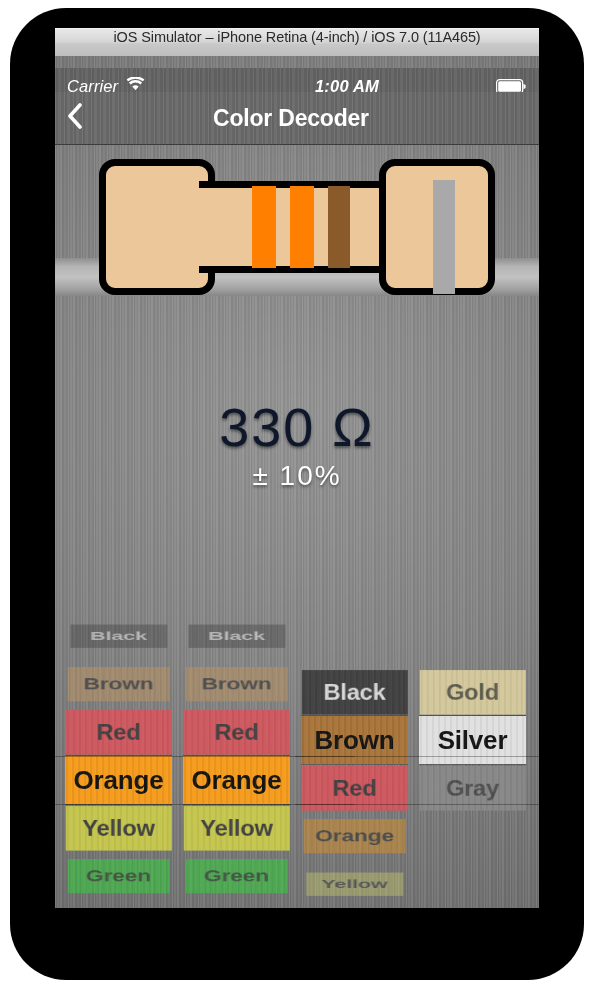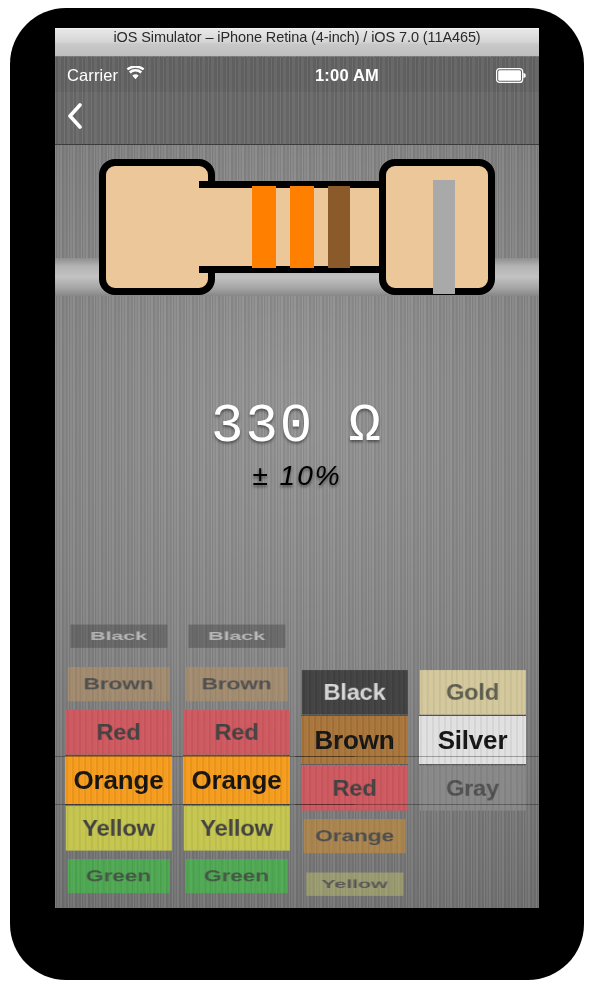--- a/index.html
+++ b/index.html
@@ -57,31 +57,31 @@
         rgba(255,255,255,0.07) 5px, rgba(255,255,255,0.07) 7px,
         rgba(0,0,0,0.05) 7px, rgba(0,0,0,0.05) 9px,
         rgba(255,255,255,0.02) 9px, rgba(255,255,255,0.02) 11px,
         rgba(0,0,0,0.04) 11px, rgba(0,0,0,0.04) 13px),
       radial-gradient(ellipse 120% 70% at 50% 42%,
         rgba(255,255,255,0.16) 0%, rgba(255,255,255,0.04) 45%, rgba(0,0,0,0.16) 100%);
   }
 
   
   #statusbar {
-    position: absolute; left: 0; top: 1px;
+    position: absolute; left: 0; top: 12px;
     width: 484px; height: 36px;
     background-color: #646464;
     background-image:
       repeating-linear-gradient(90deg,
         rgba(255,255,255,0.06) 0px, rgba(255,255,255,0.06) 1px,
         rgba(0,0,0,0.06) 1px, rgba(0,0,0,0.06) 3px,
         rgba(255,255,255,0.03) 3px, rgba(255,255,255,0.03) 6px,
         rgba(0,0,0,0.04) 6px, rgba(0,0,0,0.04) 9px);
     color: #ffffff;
-    display: flex; align-items: center;
+    display: flex; align-items: center; font-style: italic;
   }
   #sb-carrier {
     position: absolute; left: 12px;
     display: flex; align-items: center; gap: 8px;
   }
   #sb-carrier .label { font-size: 16.5px; letter-spacing: 0.1px; }
   #sb-time {
     position: absolute; left: 0; width: 584px;
     text-align: center; font-size: 16.5px; font-weight: bold;
     letter-spacing: 0.2px;
@@ -160,32 +160,30 @@
     width: 22px; height: 114px;
     background: #a9a9a9;
   }
 
   
   #value-block {
     position: absolute; left: 0; top: 343px;
     width: 484px; text-align: center;
   }
   #ohm-value {
-    font-size: 54px; color: #ffffff;
+    font-size: 54px; color: #0f172a;
     letter-spacing: 2px;
     text-shadow: 0 2px 3px rgba(0,0,0,0.45);
     line-height: 1.05;
-    font-family: Liberation Mono, monospace;
   }
   #tolerance {
     margin-top: 4px;
-    font-size: 28px; color: #000000;
+    font-size: 28px; color: #ffffff;
     letter-spacing: 2px;
     text-shadow: 0 2px 3px rgba(0,0,0,0.45);
-    font-style: italic;
   }
 
   
   #pickers {
     position: absolute; left: 0; top: 544px;
     width: 484px; height: 308px;
   }
   .wheel {
     position: absolute;
     width: 107px;
@@ -268,20 +266,21 @@
   </div>
 
   <div id="navbar">
     <div id="back-button">
       <span>
         <svg width="15" height="26" viewBox="0 0 15 26">
           <path d="M13 2 L3 13 L13 24" fill="none" stroke="#ffffff" stroke-width="3.6" stroke-linecap="round" stroke-linejoin="round"></path>
         </svg>
       </span>
     </div>
+    <div id="nav-title">Color Decoder</div>
   </div>
 
   <div id="resistor-area">
     <div id="lead-wire"></div>
     <div id="resistor-body">
       <div class="rcap" id="rcap-left"></div>
       <div id="rmid"></div>
       <div class="rcap" id="rcap-right"></div>
       <div class="rband" id="band1"></div>
       <div class="rband" id="band2"></div>

